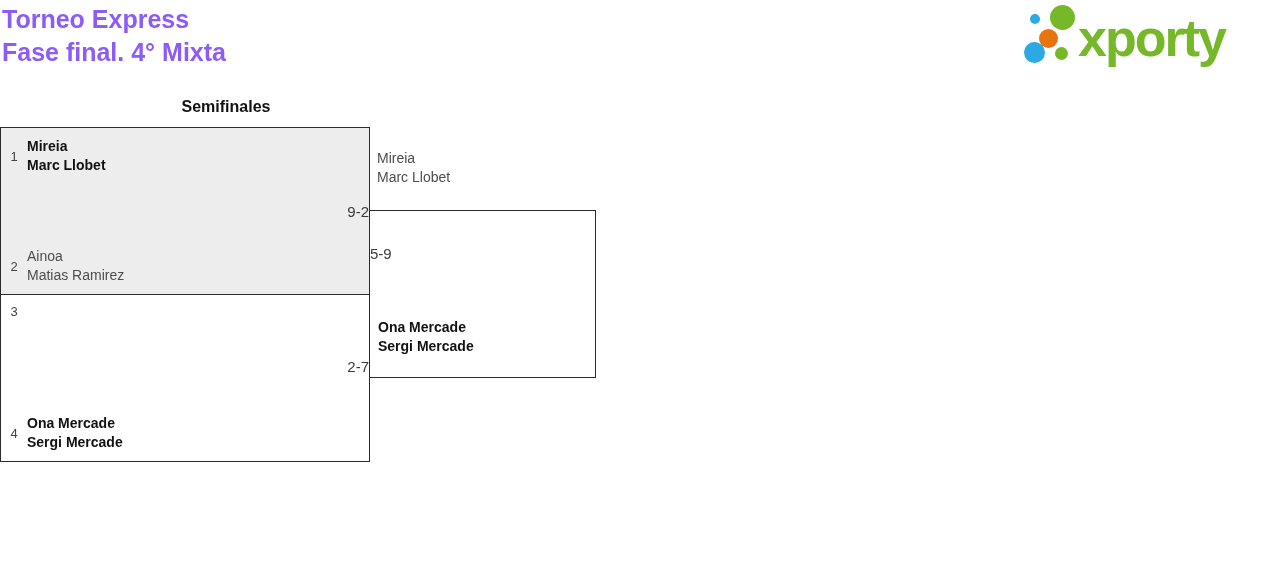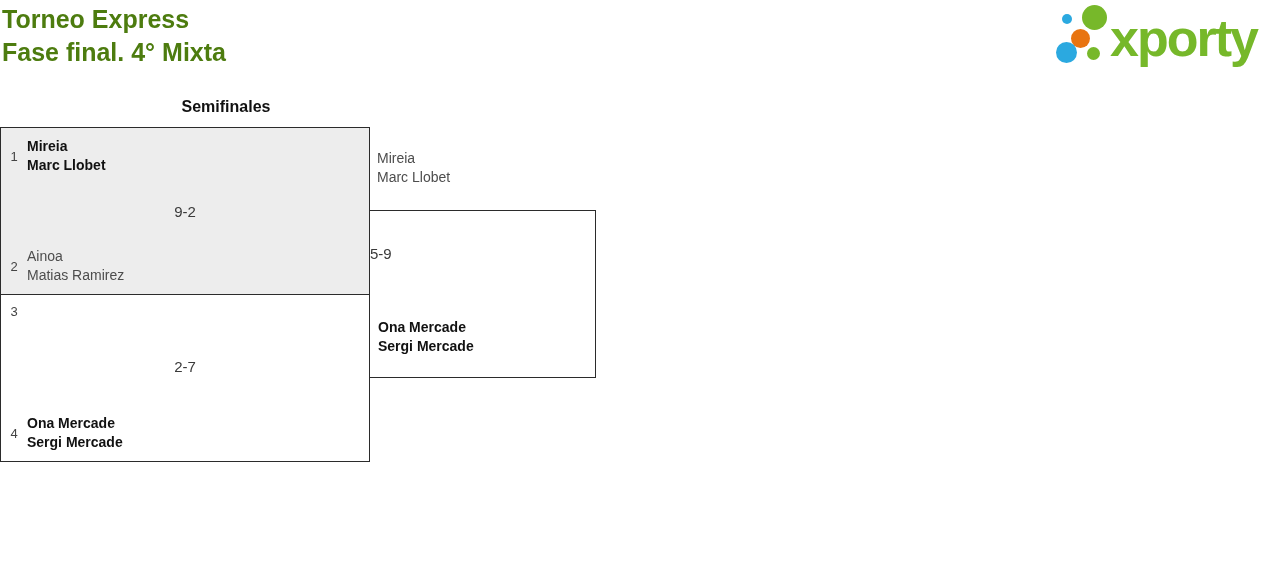--- a/index.html
+++ b/index.html
@@ -8,26 +8,26 @@
     position:relative;
     width:1280px; height:562px;
     background:#ffffff;
     font-family:"Liberation Sans", sans-serif;
     overflow:hidden;
   }
 
   
   .title-block {
     position:absolute; left:2px; top:3px;
-    font-size:25px; font-weight:700; color:#4d7c0f;
+    font-size:25px; font-weight:700; color:#8b5cf6;
     line-height:33px; letter-spacing:0;
   }
 
   
-  .logo { position:absolute; left:1052px; top:4px; width:226px; height:72px; cursor:pointer; text-decoration:none; }
+  .logo { position:absolute; left:1020px; top:4px; width:226px; height:72px; cursor:pointer; text-decoration:none; }
   .dot { position:absolute; border-radius:50%; }
   .dot.blue-small  { left:10px; top:10px; width:10px; height:10px; background:#2ba9e0; }
   .dot.green-large { left:30px; top:1px;  width:25px; height:25px; background:#77b82a; }
   .dot.orange-mid  { left:19px; top:25px; width:19px; height:19px; background:#e87410; }
   .dot.blue-large  { left:4px;  top:38px; width:21px; height:21px; background:#2ba9e0; }
   .dot.green-small { left:35px; top:43px; width:13px; height:13px; background:#77b82a; }
   .logo-text {
     position:absolute; left:58px; top:-2px;
     font-size:52px; line-height:72px; font-weight:700;
     letter-spacing:-2px; color:#76b82a;
@@ -48,21 +48,21 @@
   .match.sf1 { top:127px; background:#ededed; }
   .match.sf2 { top:294px; background:#ffffff; }
 
   .team-row { display:flex; align-items:center; }
   .seed {
     width:26px; flex:0 0 26px; text-align:center;
     font-size:13px; color:#444;
   }
   .names { font-size:14px; line-height:19px; color:#4d4d4d; }
   .names.winner { font-weight:700; color:#111; }
-  .score { text-align:center; font-size:15px; color:#3a3a3a; }
+  .score { text-align:right; font-size:15px; color:#3a3a3a; }
 
   
   .final-team-top {
     position:absolute; left:377px; top:149px;
     font-size:14px; line-height:19px; color:#4d4d4d;
   }
   .final-box {
     position:absolute; left:369px; top:210px;
     width:227px; height:168px;
     border:1px solid #2b2b2b; background:#ffffff;

